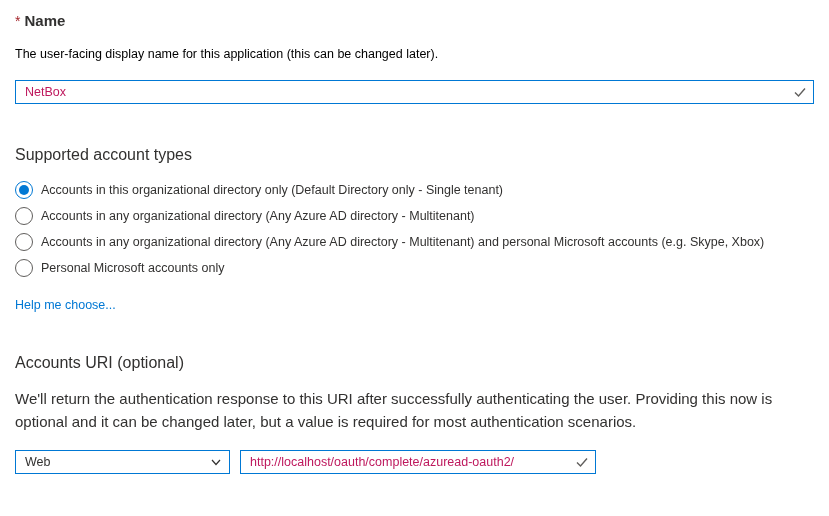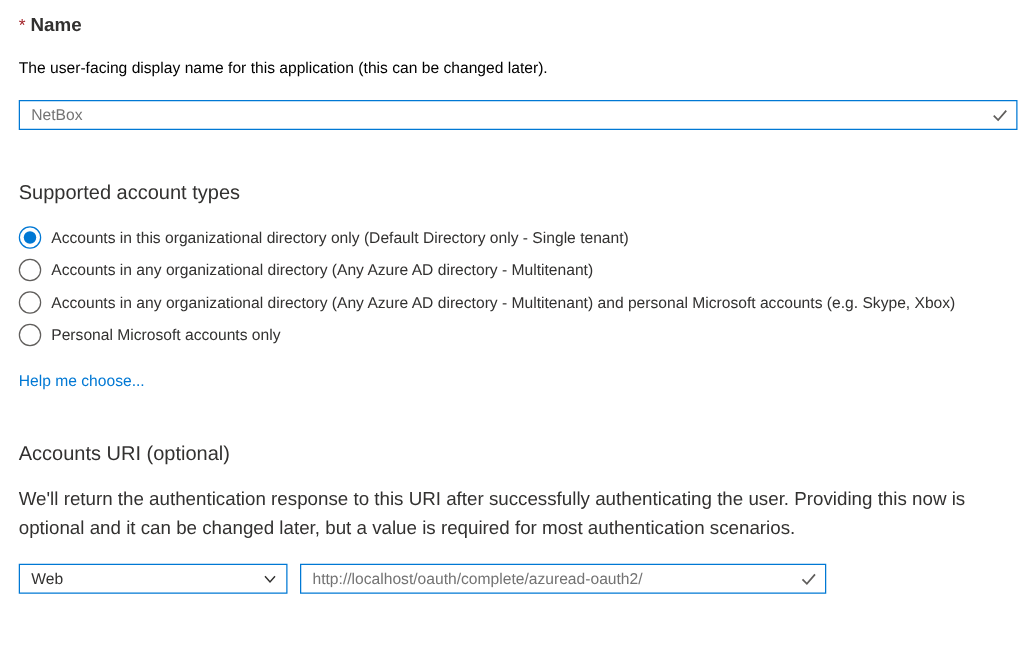--- a/index.html
+++ b/index.html
@@ -33,21 +33,21 @@
     position: relative;
     margin-top: 17px;
   }
   .text-input {
     width: 100%;
     height: 24px;
     border: 1px solid #0078d4;
     background: #ffffff;
     font-family: "Liberation Sans", sans-serif;
     font-size: 12.5px;
-    color: #737373;
+    color: #be185d;
     padding: 0 24px 0 9px;
     outline: none;
   }
   .input-check {
     position: absolute;
     right: 7px;
     top: 50%;
     transform: translateY(-50%);
     width: 14px;
     height: 14px;
@@ -131,21 +131,21 @@
     position: absolute;
     right: 7px;
     top: 50%;
     transform: translateY(-50%);
     width: 12px;
     height: 12px;
     pointer-events: none;
   }
   .uri-input-wrap {
     position: relative;
-    width: 421px;
+    width: 356px;
   }
 </style>
 </head>
 <body>
 
 <div class="page">
 
   
   <div class="name-heading">
     <span class="required-star">*</span>

